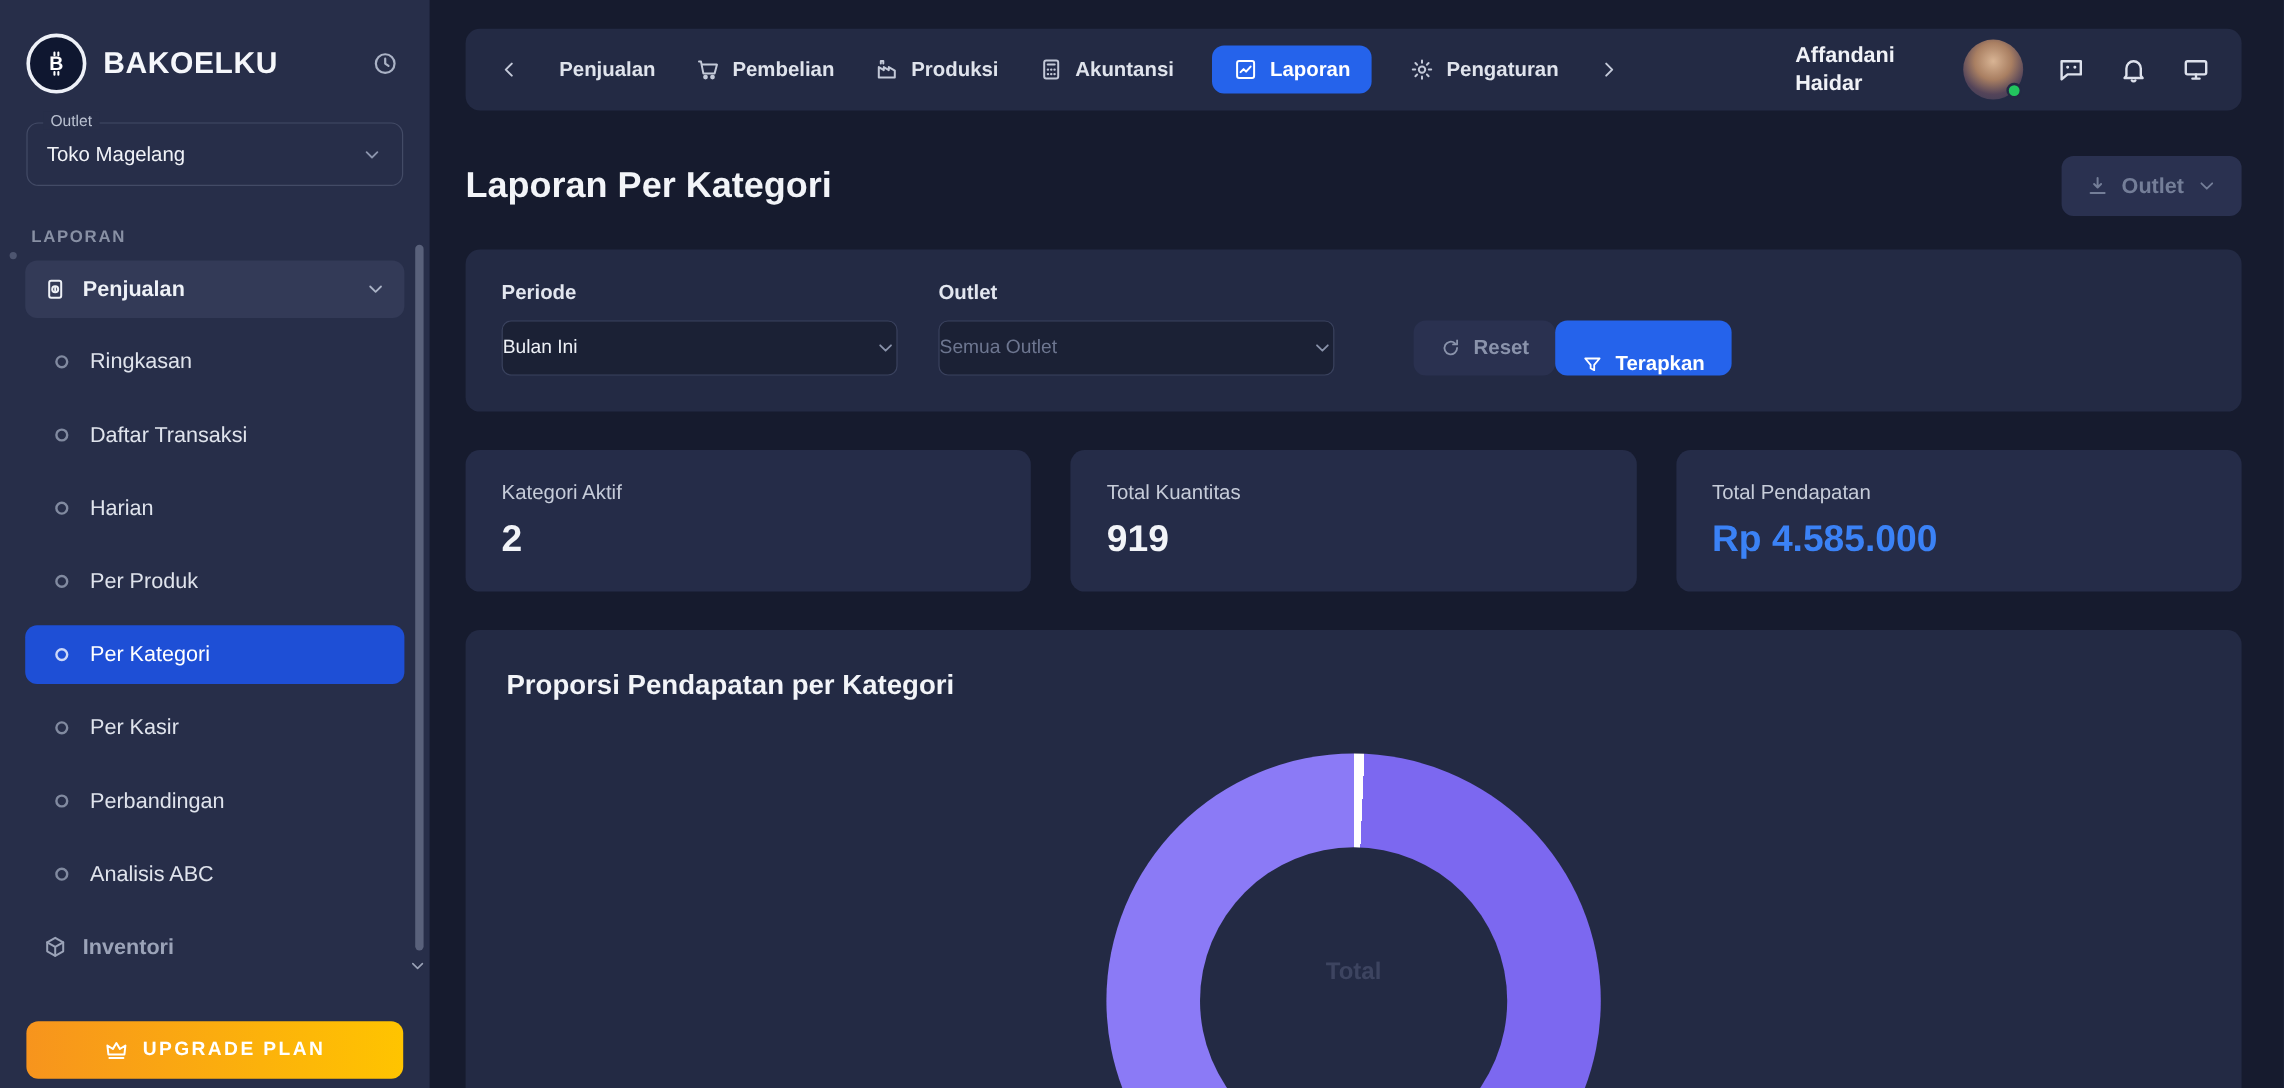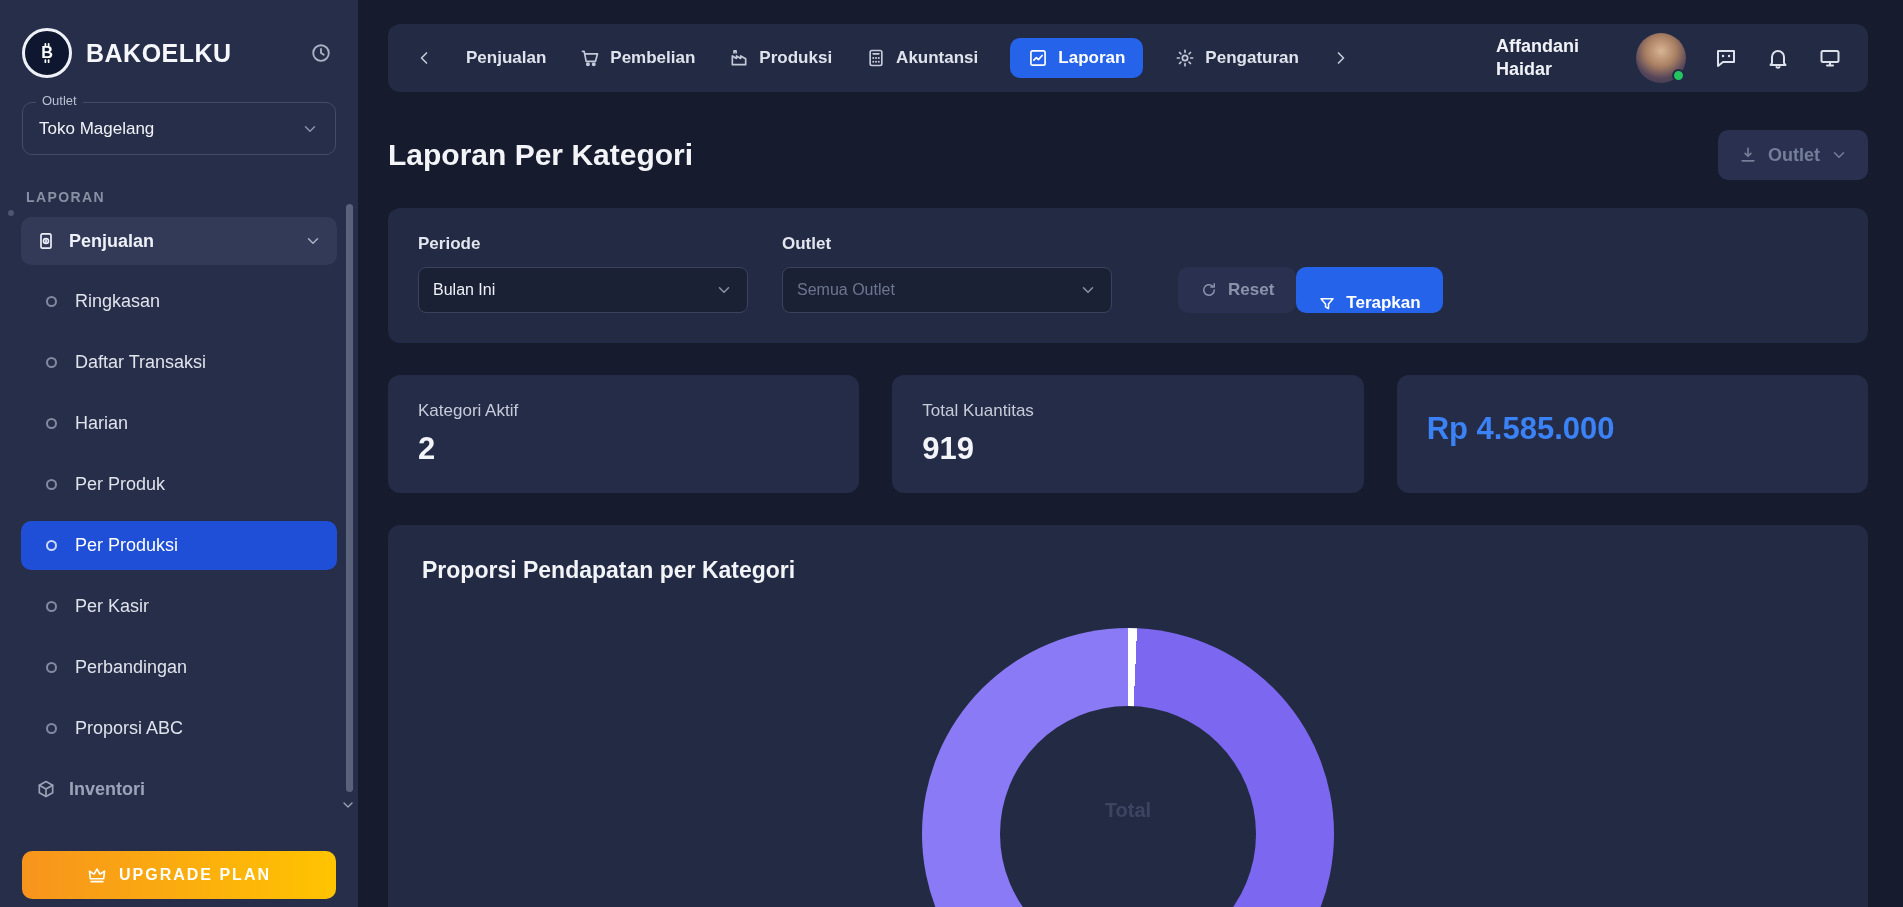--- a/index.html
+++ b/index.html
@@ -120,21 +120,21 @@
 
   .filter-card {
     margin-top:28px; background:#232a44; border-radius:12px;
     padding:26px 30px 30px 30px; display:flex; align-items:flex-end; gap:34px;
   }
   .filter-group { display:flex; flex-direction:column; }
   .filter-label { font-size:17px; font-weight:600; color:#e2e6ef; margin-bottom:13px; }
   .select {
     width:330px; height:46px; background:#1b2135; border:1px solid #3a425e;
     border-radius:8px; display:flex; align-items:center; justify-content:space-between;
-    padding:0 14px; font-size:16px; cursor:pointer; color:#eef1f7;
+    padding:0 0; font-size:16px; cursor:pointer; color:#eef1f7;
   }
   .select .chev { color:#8a93ab; }
   .select.placeholder { color:#6d7690; }
   .filter-actions { display:flex; margin-left:32px; }
   .btn {
     height:46px; border-radius:10px; border:none; cursor:pointer;
     display:flex; align-items:center; gap:10px; padding:0 22px;
     font-size:17px; font-weight:600; font-family:"Liberation Sans", sans-serif;
   }
   .btn.ghost { background:#2a3150; color:#8a93ab; }
@@ -229,33 +229,33 @@
       <div class="sub-item">
         <span class="bullet"></span>
         <span>Harian</span>
       </div>
       <div class="sub-item">
         <span class="bullet"></span>
         <span>Per Produk</span>
       </div>
       <div class="sub-item active">
         <span class="bullet"></span>
-        <span>Per Produksi</span>
+        <span>Per Kategori</span>
       </div>
       <div class="sub-item">
         <span class="bullet"></span>
         <span>Per Kasir</span>
       </div>
       <div class="sub-item">
         <span class="bullet"></span>
         <span>Perbandingan</span>
       </div>
       <div class="sub-item">
         <span class="bullet"></span>
-        <span>Proporsi ABC</span>
+        <span>Analisis ABC</span>
       </div>
 
       <div class="parent-item secondary">
         <span class="icon i20">
           <svg viewBox="0 0 24 24">
               <path d="M12 3l8 4.5v9L12 21l-8-4.5v-9L12 3z"></path>
               <path d="M4 7.5l8 4.5 8-4.5M12 12v9"></path>
             </svg>
         </span>
         <span>Inventori</span>
@@ -437,20 +437,21 @@
     <div class="stats-row">
       <div class="stat-card">
         <div class="stat-label">Kategori Aktif</div>
         <div class="stat-value">2</div>
       </div>
       <div class="stat-card">
         <div class="stat-label">Total Kuantitas</div>
         <div class="stat-value">919</div>
       </div>
       <div class="stat-card">
+        <div class="stat-label">Total Pendapatan</div>
         <div class="stat-value blue">Rp 4.585.000</div>
       </div>
     </div>
 
     <div class="chart-card">
       <div class="chart-title">Proporsi Pendapatan per Kategori</div>
       <div class="donut" style="background: conic-gradient(rgb(255, 255, 255) 0%, rgb(255, 255, 255) 0.7%, rgb(124, 104, 240) 0.7%, rgb(124, 104, 240) 50%, rgb(255, 255, 255) 50%, rgb(255, 255, 255) 50.7%, rgb(139, 122, 246) 50.7%, rgb(139, 122, 246) 100%);">
         <div class="donut-hole">
           <span>Total</span>
         </div>

